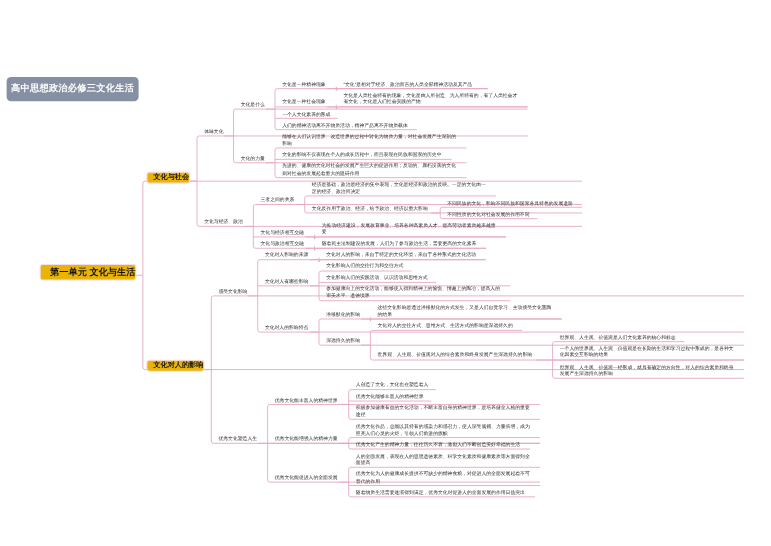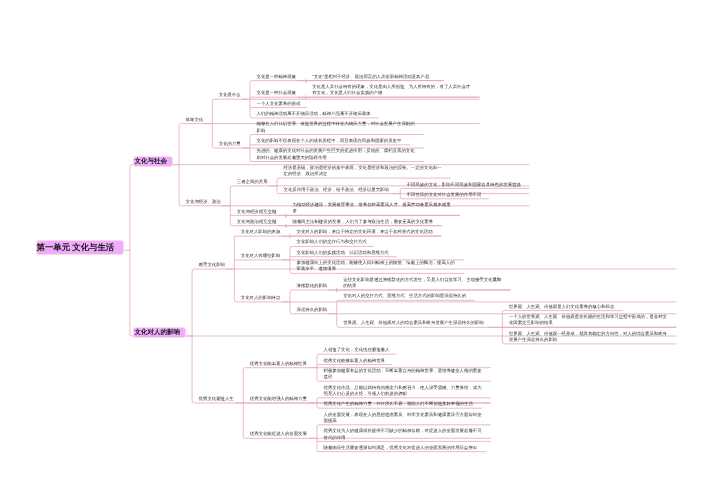--- a/index.html
+++ b/index.html
@@ -6,33 +6,36 @@
 html,body{margin:0;padding:0;background:#ffffff;}
 body{width:701px;height:496px;position:relative;overflow:hidden;
      font-family:"Liberation Sans",sans-serif;
      text-rendering:geometricPrecision;font-kerning:none;
      -webkit-font-smoothing:antialiased;}
 #canvas{position:absolute;left:0;top:0;width:701px;height:496px;transform:translateZ(0);}
 svg.lines{position:absolute;left:0;top:0;}
 svg.lines path{fill:none;stroke:#e5a6c3;stroke-width:0.8;}
 .nd{position:absolute;white-space:nowrap;color:#2b2b2b;}
 .nd .ln{display:block;line-height:6.3px;font-size:4.4px;}
-.rootbox,.l1box{border:0.7px solid #f6dee8;border-radius:3px;background:#f0abfc;
-  box-sizing:border-box;display:flex;align-items:center;justify-content:flex-start;}
+.rootbox,.l1box{border:0.7px solid #f6dee8;border-radius:3px;background:#eab308;
+  box-sizing:border-box;display:flex;align-items:center;justify-content:flex-end;}
 .rootbox .ln{font-size:8.4px;font-weight:bold;line-height:9px;color:#151515;}
 .l1box .ln{font-size:6.5px;font-weight:bold;line-height:7px;color:#151515;}
 .badge{position:absolute;left:6px;top:69.8px;width:120px;height:22.6px;
   background:#8690a3;color:#fff;border-radius:4px;
   display:flex;align-items:center;justify-content:center;
   font-size:8.4px;font-weight:bold;letter-spacing:.25px;}
 </style>
 </head>
 <body>
 
 <div id="canvas">
+<div class="badge">
+      <span>高中思想政治必修三文化生活</span>
+    </div>
 <svg class="lines" width="701" height="496" viewBox="0 0 701 496">
       <path d="M 129.9 166.7 L 129.9 166.7 Q 129.9 164.7 131.9 164.7 L 529.2 164.7 M 129.9 334.0 L 129.9 334.0 Q 129.9 336.0 131.9 336.0 L 676.4 336.0 M 129.9 166.7 L 129.9 334.0"></path>
       <path d="M 179.1 125.6 L 179.1 125.6 Q 179.1 123.6 181.1 123.6 L 479.7 123.6 M 179.1 203.8 L 179.1 203.8 Q 179.1 205.8 181.1 205.8 L 529.2 205.8 M 179.1 125.6 L 179.1 203.8"></path>
       <path d="M 212.3 101.2 L 212.3 101.2 Q 212.3 99.2 214.3 99.2 L 479.7 99.2 M 212.3 146.0 L 212.3 146.0 Q 212.3 148.0 214.3 148.0 L 424.0 148.0 M 212.3 101.2 L 212.3 146.0"></path>
       <path d="M 250.0 82.6 L 250.0 82.6 Q 250.0 80.6 252.0 80.6 L 443.7 80.6 M 250.0 97.2 L 479.7 97.2 M 250.0 107.6 L 307.0 107.6 M 250.0 115.9 L 250.0 115.9 Q 250.0 117.9 252.0 117.9 L 379.0 117.9 M 250.0 82.6 L 250.0 115.9"></path>
       <path d="M 305.7 82.6 L 305.7 82.6 Q 305.7 80.6 307.7 80.6 L 443.7 80.6 M 305.7 82.6 L 305.7 78.6"></path>
       <path d="M 305.7 99.2 L 305.7 99.2 Q 305.7 97.2 307.7 97.2 L 479.7 97.2 M 305.7 99.2 L 305.7 95.2"></path>
       <path d="M 250.0 136.5 L 250.0 136.5 Q 250.0 134.5 252.0 134.5 L 424.0 134.5 M 250.0 144.9 L 410.5 144.9 M 250.0 159.5 L 250.0 159.5 Q 250.0 161.5 252.0 161.5 L 424.0 161.5 M 250.0 136.5 L 250.0 159.5"></path>
       <path d="M 230.3 187.9 L 230.3 187.9 Q 230.3 185.9 232.3 185.9 L 529.2 185.9 M 230.3 215.4 L 460.0 215.4 M 230.3 223.7 L 230.3 223.7 Q 230.3 225.7 232.3 225.7 L 442.0 225.7 M 230.3 187.9 L 230.3 223.7"></path>
       <path d="M 277.0 180.1 L 277.0 180.1 Q 277.0 178.1 279.0 178.1 L 451.0 178.1 M 277.0 191.6 L 277.0 191.6 Q 277.0 193.6 279.0 193.6 L 529.2 193.6 M 277.0 180.1 L 277.0 191.6"></path>

